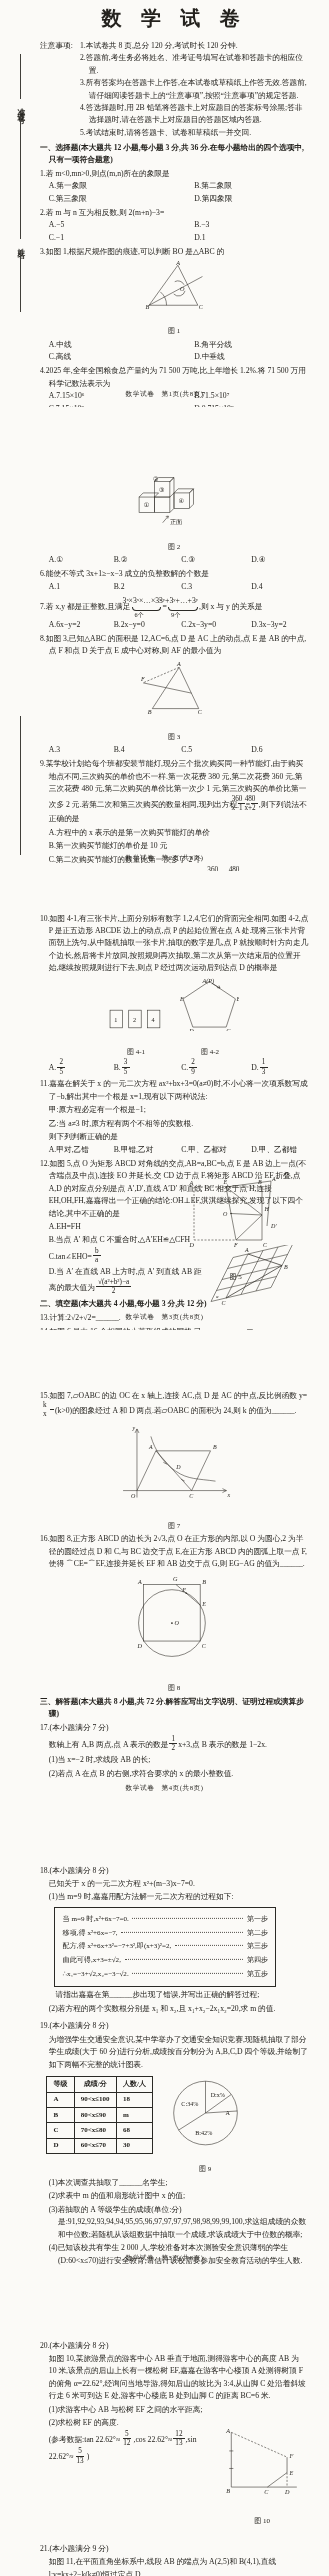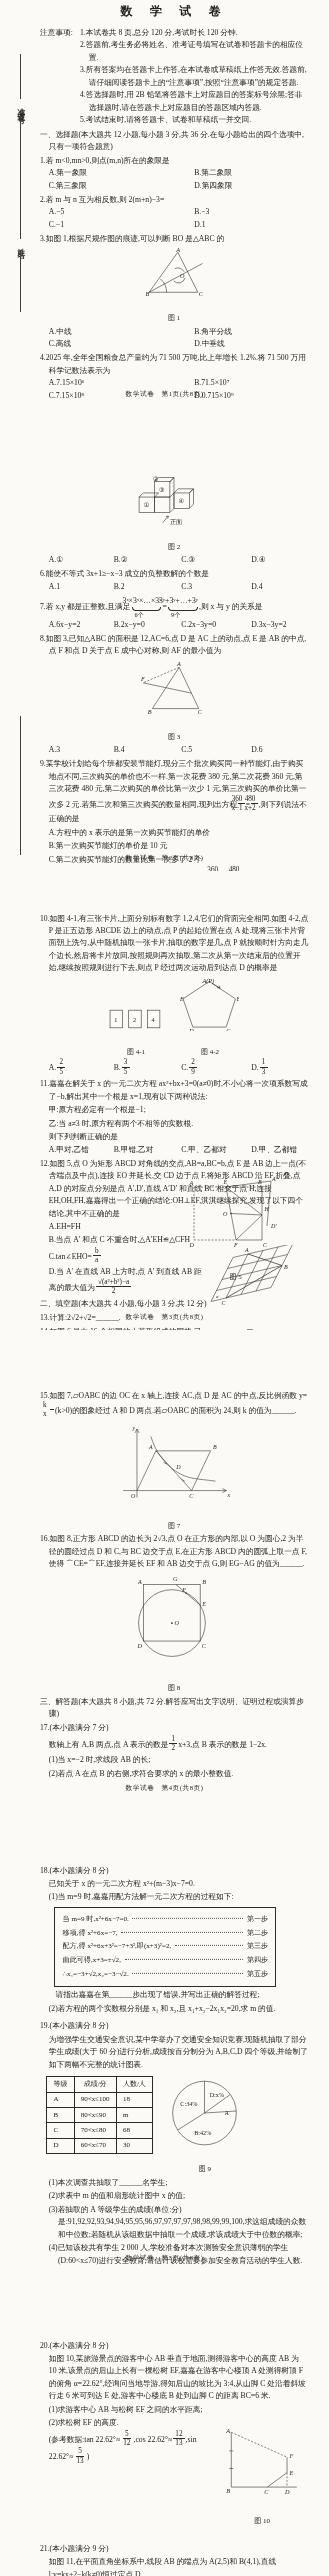--- a/index.html
+++ b/index.html
@@ -4,45 +4,45 @@
 <style>
   html,body{margin:0;padding:0}
   body{width:329px;background:#eceae5;color:#24221e;
        font-family:"Liberation Serif","DejaVu Serif",serif;
        font-size:7.7px;line-height:1.62;font-weight:500}
   .pg{position:relative;width:329px;box-sizing:border-box;overflow:hidden;
       background:#fbfaf7;padding:0 20.6px 0 40px}
   .ft{position:absolute;left:0;right:0;bottom:7.2px;text-align:center;
       font-size:6.7px;color:#2e2c28;letter-spacing:0.5px}
   .ttl1{text-align:center;font-size:9.8px;font-weight:bold;padding-top:6.2px}
-  .ttl2{text-align:center;font-size:12px;font-weight:bold;letter-spacing:7.2px;margin:2.1px 0 5.2px}
+  .ttl2{text-align:center;font-size:20px;font-weight:bold;letter-spacing:7.2px;margin:2.1px 0 5.2px}
   .ntc{position:relative;padding-left:40px;margin-bottom:2.1px}
   .nlab{position:absolute;left:0;top:0;font-weight:normal}
   .nitem{padding-left:8.8px;text-indent:-8.8px}
-  .sec{font-weight:normal;margin-top:2.1px}
+  .sec{font-weight:bold;margin-top:2.1px}
   .q{padding-left:8.8px;text-indent:-8.8px;margin-top:1.5px}
   .ln{margin-top:1px}
   .o2{display:grid;grid-template-columns:56% 44%;padding-left:8.8px}
   .o4{display:grid;grid-template-columns:25% 26% 27% 22%;padding-left:8.8px;align-items:end}
   .figc{display:flex;flex-direction:column;align-items:center;margin:3.1px 0 1px}
   .figrow{display:flex;justify-content:center;align-items:flex-end;gap:17.5px;margin:3.1px 0 1px}
   .cap{text-align:center;font-size:7px;margin-top:16px}
   .fr{display:inline-flex;flex-direction:column;align-items:center;vertical-align:middle;
       line-height:1.15;margin:0 1px;transform:translateY(-1px);font-size:7.2px}
   .fr .fn{padding:0 2.1px;border-bottom:0.7px solid #2b2a26}
   .fr .fd{padding:0 2.1px}
   .ub{display:inline-flex;flex-direction:column;align-items:center;vertical-align:middle;margin:0 1px}
   .ub-br{width:92%;height:2.6px;border:0.6px solid #2b2a26;border-top:none;border-radius:0 0 4.6px 4.6px}
   .ub-lb{font-size:6.2px;line-height:1.3}
   .box{border:0.7px solid #2b2a26;margin:3.1px 0 2.1px 14.4px;padding:4.1px 7.2px;width:222px;
        box-sizing:border-box;font-size:7.1px}
   .step{display:flex;align-items:baseline;margin:2.1px 0}
   .step-d{flex:1;border-bottom:1px dotted #55524c;margin:0 3.6px;transform:translateY(-2.1px);min-width:10.3px}
   table.sc{border-collapse:collapse;font-size:7px;margin-left:6.2px}
-  table.sc th,table.sc td{border:0.7px solid #2b2a26;padding:1.5px 6.2px;font-weight:normal}
+  table.sc th,table.sc td{border:0.7px solid #2b2a26;padding:1.5px 6.2px;font-weight:bold}
   .nrw{margin-right:100px}
   .nrw2{margin-right:106px}
   .absfig{position:absolute}
   .seal{position:absolute;left:15.5px;top:54px;width:10.3px;display:flex;flex-direction:column;align-items:center}
   .sline{width:1px;background:#403e39}
   .svert{writing-mode:vertical-rl;letter-spacing:2.6px;font-size:7.7px;font-weight:bold;color:#2a2824;margin:3.1px 0}
   svg.fig line,svg.fig path,svg.fig rect,svg.fig circle,svg.fig polygon
       {stroke:#34322c;fill:none;stroke-width:1.15}
   svg.fig .dash{stroke-dasharray:4 3}
   svg.fig .thk{stroke-width:1.5}

